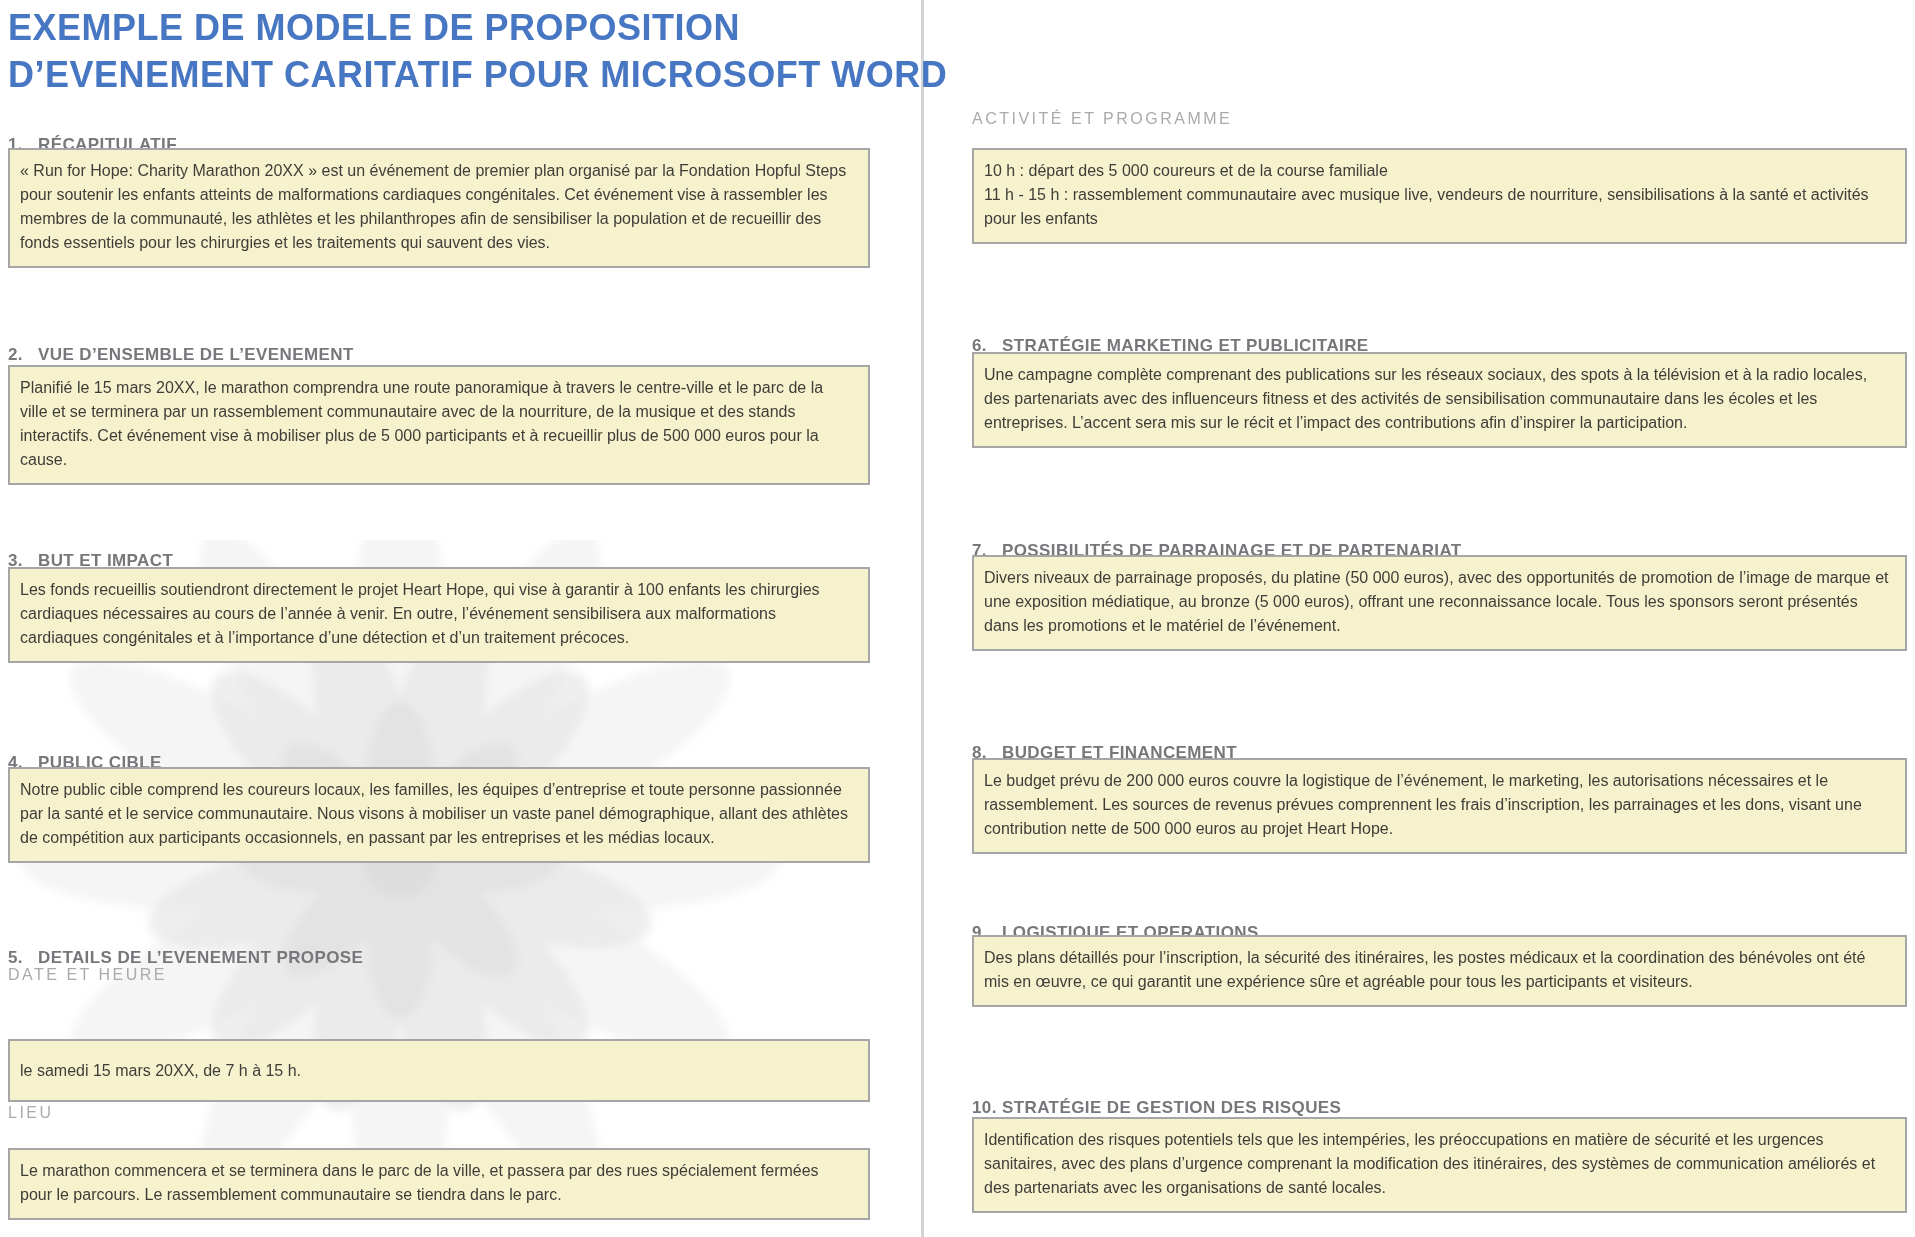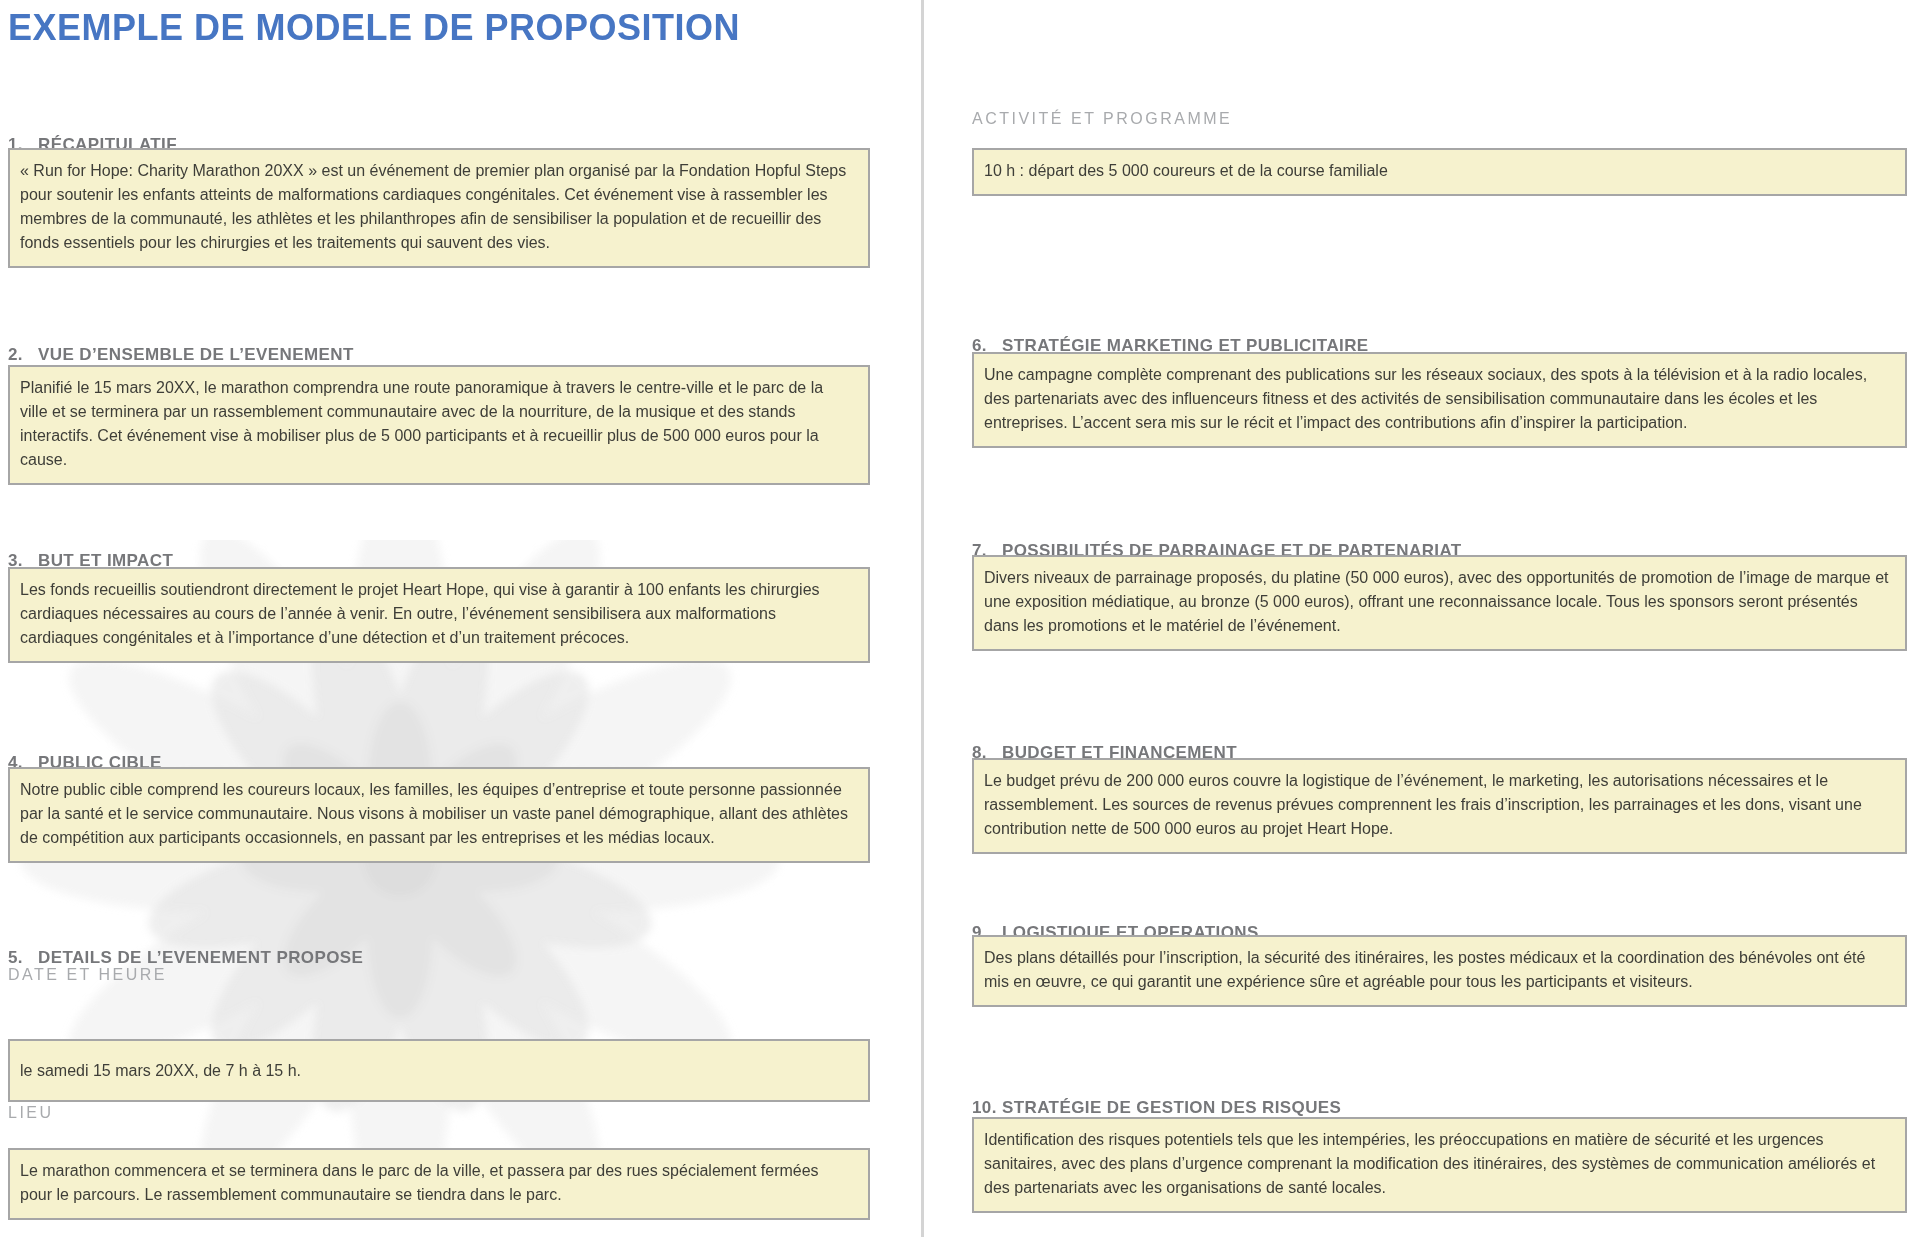--- a/index.html
+++ b/index.html
@@ -106,20 +106,21 @@
       <circle r="36" fill="#bdbdbd" opacity="0.55"></circle>
     </g>
   </svg>
 
   <div class="divider"></div>
 
   <div class="col col-left">
 
     <div class="abs title" style="top:4px">
       <div>EXEMPLE DE MODELE DE PROPOSITION</div>
+      <div>D’EVENEMENT CARITATIF POUR MICROSOFT WORD</div>
     </div>
 
     <div class="abs sec-h" style="top:110px">
       <span class="h-num">1.</span><span>RÉCAPITULATIF</span>
     </div>
     <div class="abs tbox" style="top:148px">« Run for Hope: Charity Marathon 20XX » est un événement de premier plan organisé par la Fondation Hopful Steps pour soutenir les enfants atteints de malformations cardiaques congénitales. Cet événement vise à rassembler les membres de la communauté, les athlètes et les philanthropes afin de sensibiliser la population et de recueillir des fonds essentiels pour les chirurgies et les traitements qui sauvent des vies.</div>
 
     <div class="abs sec-h" style="top:320px">
       <span class="h-num">2.</span><span>VUE D’ENSEMBLE DE L’EVENEMENT</span>
     </div>
@@ -145,20 +146,21 @@
     <div class="abs sub-h" style="top:1100px">LIEU</div>
     <div class="abs tbox" style="top:1148px">Le marathon commencera et se terminera dans le parc de la ville, et passera par des rues spécialement fermées pour le parcours. Le rassemblement communautaire se tiendra dans le parc.</div>
 
   </div>
 
   <div class="col col-right">
 
     <div class="abs sub-h" style="top:106px">ACTIVITÉ ET PROGRAMME</div>
     <div class="abs tbox" style="top:148px">
       <div>10 h : départ des 5 000 coureurs et de la course familiale</div>
+      <div>11 h - 15 h : rassemblement communautaire avec musique live, vendeurs de nourriture, sensibilisations à la santé et activités pour les enfants</div>
     </div>
 
     <div class="abs sec-h" style="top:311px">
       <span class="h-num">6.</span><span>STRATÉGIE MARKETING ET PUBLICITAIRE</span>
     </div>
     <div class="abs tbox" style="top:352px">Une campagne complète comprenant des publications sur les réseaux sociaux, des spots à la télévision et à la radio locales, des partenariats avec des influenceurs fitness et des activités de sensibilisation communautaire dans les écoles et les entreprises. L’accent sera mis sur le récit et l’impact des contributions afin d’inspirer la participation.</div>
 
     <div class="abs sec-h" style="top:516px">
       <span class="h-num">7.</span><span>POSSIBILITÉS DE PARRAINAGE ET DE PARTENARIAT</span>
     </div>

